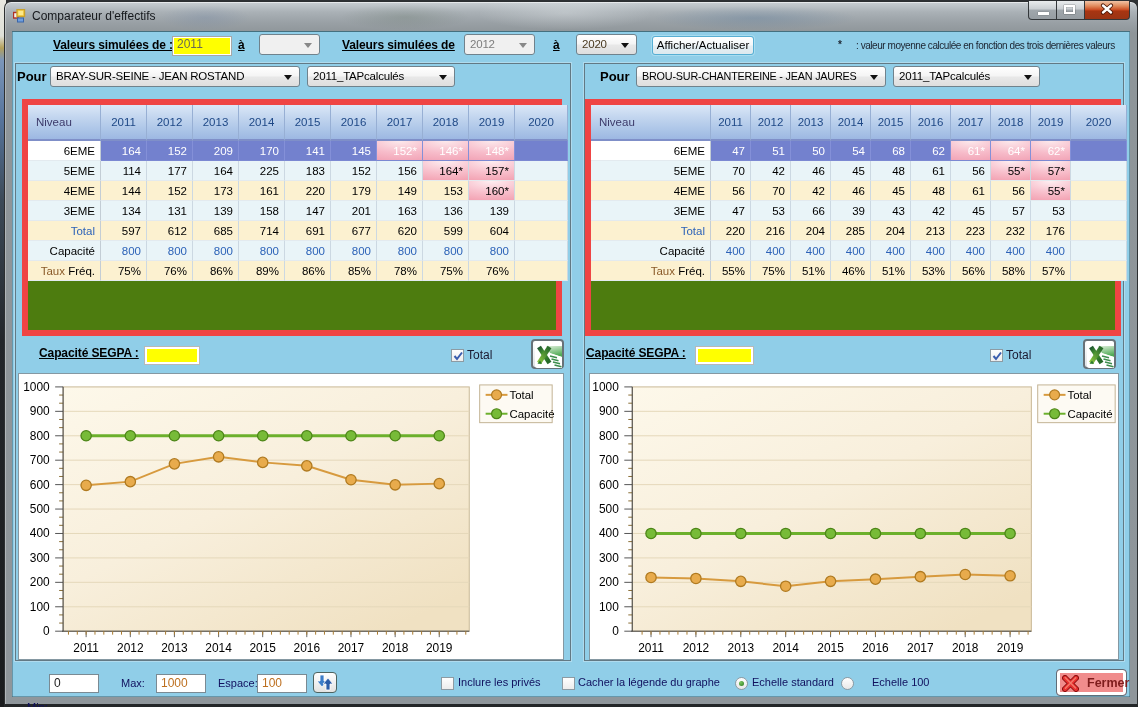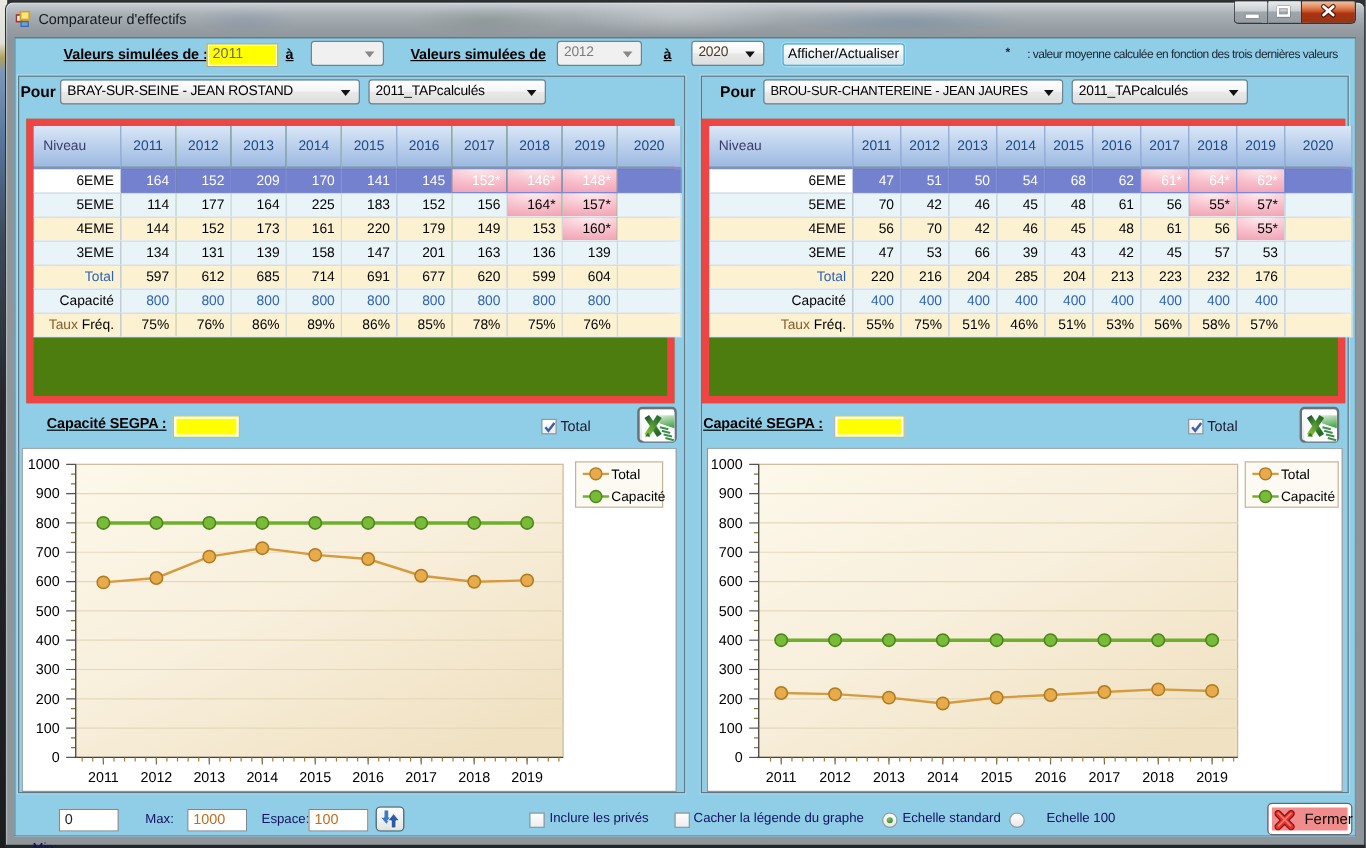--- a/index.html
+++ b/index.html
@@ -58,21 +58,21 @@
 .rad { width:13px; height:13px; border-radius:50%; background:linear-gradient(180deg,#fefefe,#e8e8e8); border:1px solid #8d9ba3; }
 .rad .dot { position:absolute; left:3px; top:3px; width:5px; height:5px; border-radius:50%; background:radial-gradient(circle at 35% 30%,#79c65f,#2c7a1e); }
 .ctllbl { font-size:11px; color:#10105e; }
 #btnaff { left:652px; top:36px; width:102px; height:19px; border:1px solid #56aed3; border-radius:3px;
   background:linear-gradient(180deg,#ffffff 0,#f4f8fa 45%,#e5eef2 55%,#dce9ef 100%);
   box-shadow:0 0 0 1px #a8dcef; font-size:11.5px; color:#000; text-align:center; line-height:17px; }
 .excelbtn { width:33px; height:30px; border:2px solid #687278; border-radius:4px;
   background:linear-gradient(180deg,#ffffff 0,#f0f2f3 50%,#dfe3e5 100%); }
 #fermer { left:1056px; top:669px; width:71px; height:27px; border:1px solid #5f6d78; border-radius:4px;
   background:#f08c8c; box-shadow:inset 0 0 0 3px #ffffff; }
-#fermer span { position:absolute; left:30px; top:6px; font-size:12.5px; color:#000000; }
+#fermer span { position:absolute; left:30px; top:6px; font-size:12.5px; color:#7f1d1d;font-weight:bold; }
 #lightbtn { left:313px; top:672px; width:24px; height:21px; border:1px solid #4d6360; border-radius:4px;
   background:linear-gradient(180deg,#fdfdfd 0,#f1f1f1 50%,#e2e2e1 100%); }
 </style></head><body>
 <div id="page">
 <div class="abs" style="left:0;top:0;width:6px;height:707px;background:linear-gradient(180deg,#e9e9e2 0,#dfe0d8 36px,#b3a05a 48px,#7b96ba 60px,#56749c 120px,#3c4a58 200px,#23262a 340px,#1a1c1e 100%);"></div>
 <div class="abs" id="frame"></div>
 <div class="abs" id="tb-blob4"></div>
 <div class="abs" id="tb-blob1"></div>
 <div class="abs" id="tb-blob2"></div>
 <div class="abs" id="tb-blob3"></div>

